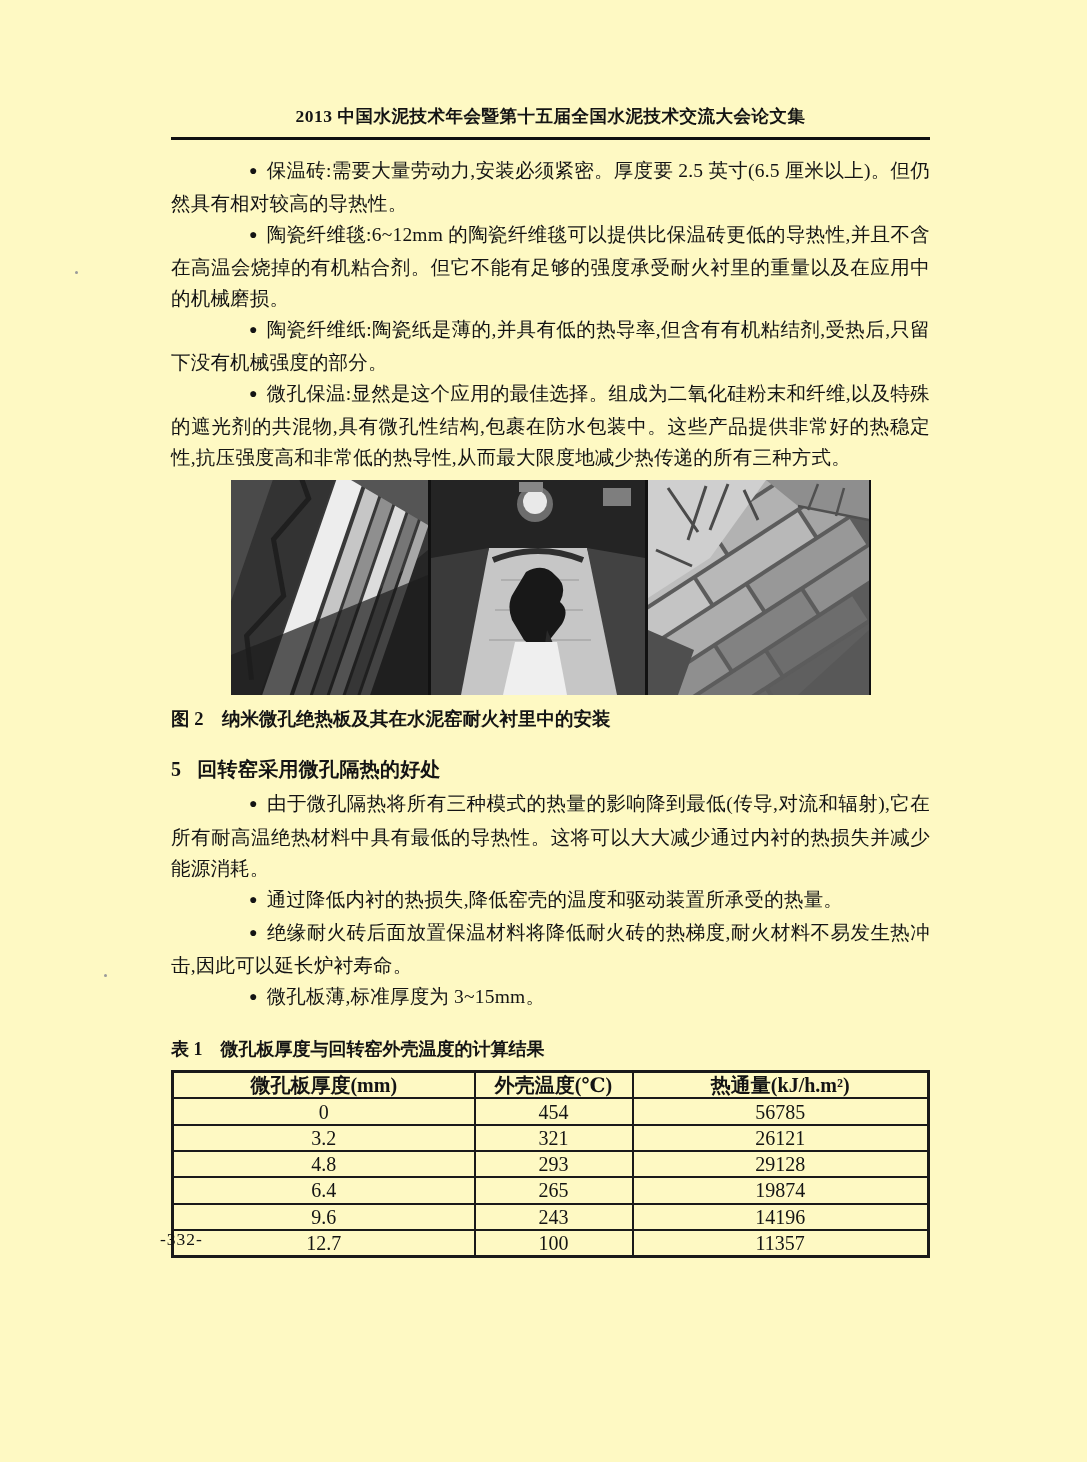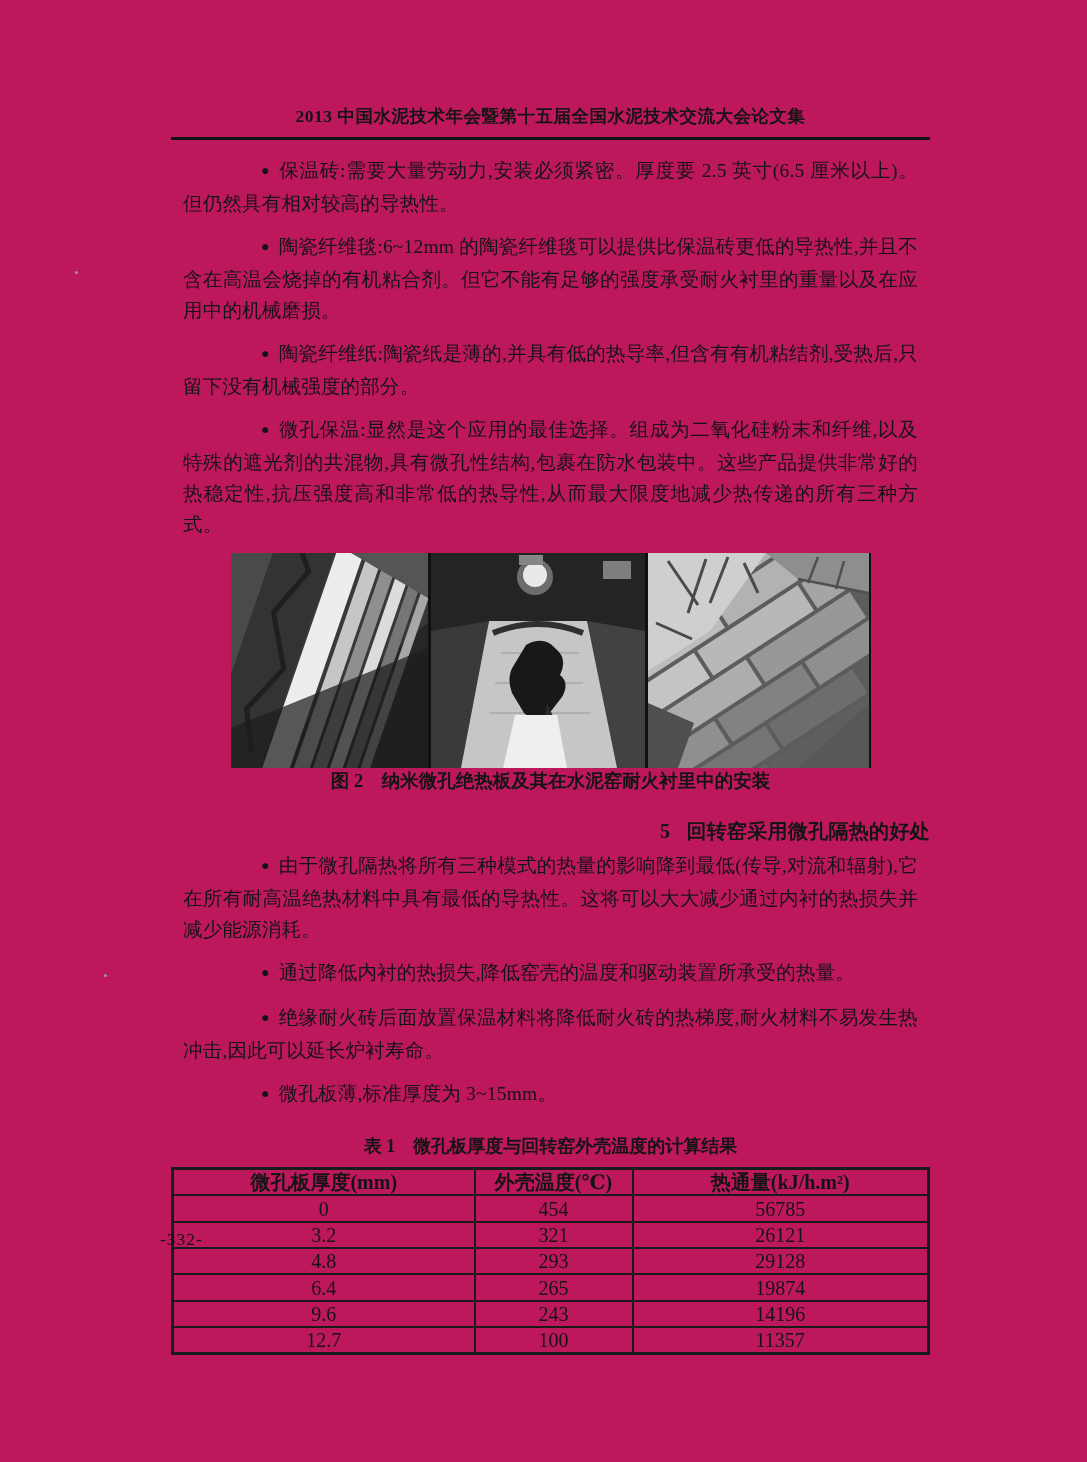--- a/index.html
+++ b/index.html
@@ -1,57 +1,57 @@
 <!DOCTYPE html>
 <html><head>
 <meta charset="utf-8">
 <style>
   html,body { margin:0; padding:0; background:#e9e9e9; }
   .page {
     position:relative; width:1087px; height:1462px; margin:0 auto;
-    background:#be185d; color:#141414; overflow:hidden;
+    background:#fef9c3; color:#141414; overflow:hidden;
     font-family:"Liberation Serif","DejaVu Serif",serif;
   }
   .content { position:absolute; left:171px; top:0; width:759px; }
 
   .header-title {
     margin:104px 0 0 0; text-align:center;
     font-size:17.5px; font-weight:700; letter-spacing:0.5px;
   }
   .rule { margin-top:9px; height:2.5px; background:#111; }
 
   .para {
-    margin:12px; font-size:19.5px; line-height:31.1px;
+    margin:0; font-size:19.5px; line-height:31.1px;
     text-align:justify; text-indent:2em; letter-spacing:0.2px;
   }
   .para.first { margin-top:15px; }
   .bullet { display:inline-block; font-size:14px; transform:translateY(-2px); margin-right:9px; }
 
   .photos-row {
     margin:7px 0 0 60px; width:640px; height:215px;
     display:flex; gap:3px; background:#111;
   }
   .photo { height:215px; overflow:hidden; }
   .photo svg { display:block; }
   .photo-1 { width:197px; }
   .photo-2 { width:214px; }
   .photo-3 { width:221px; }
 
   .figure-caption {
-    text-align:center;
+    margin-top:11px; text-align:left;
     font-size:18.5px; font-weight:700;
   }
 
-  .section-heading { margin-top:25px; font-size:20px; font-weight:700; letter-spacing:0.3px;text-align:right; }
+  .section-heading { margin-top:25px; font-size:20px; font-weight:700; letter-spacing:0.3px; }
   .section-heading .sec-num { margin-right:16px; }
 
   .benefits-start { margin-top:5px; }
 
   .table-caption {
-    margin-top:23px; text-align:center;
+    margin-top:23px; 
     font-size:18px; font-weight:700;
   }
   table.data-table {
     margin-top:9px; width:756px; border-collapse:collapse;
     table-layout:fixed; border:3px solid #1a1a1a;
   }
   table.data-table th, table.data-table td {
     border:2px solid #1a1a1a; text-align:center;
     font-size:20px; height:24.3px; padding:0; line-height:1.1;
   }

